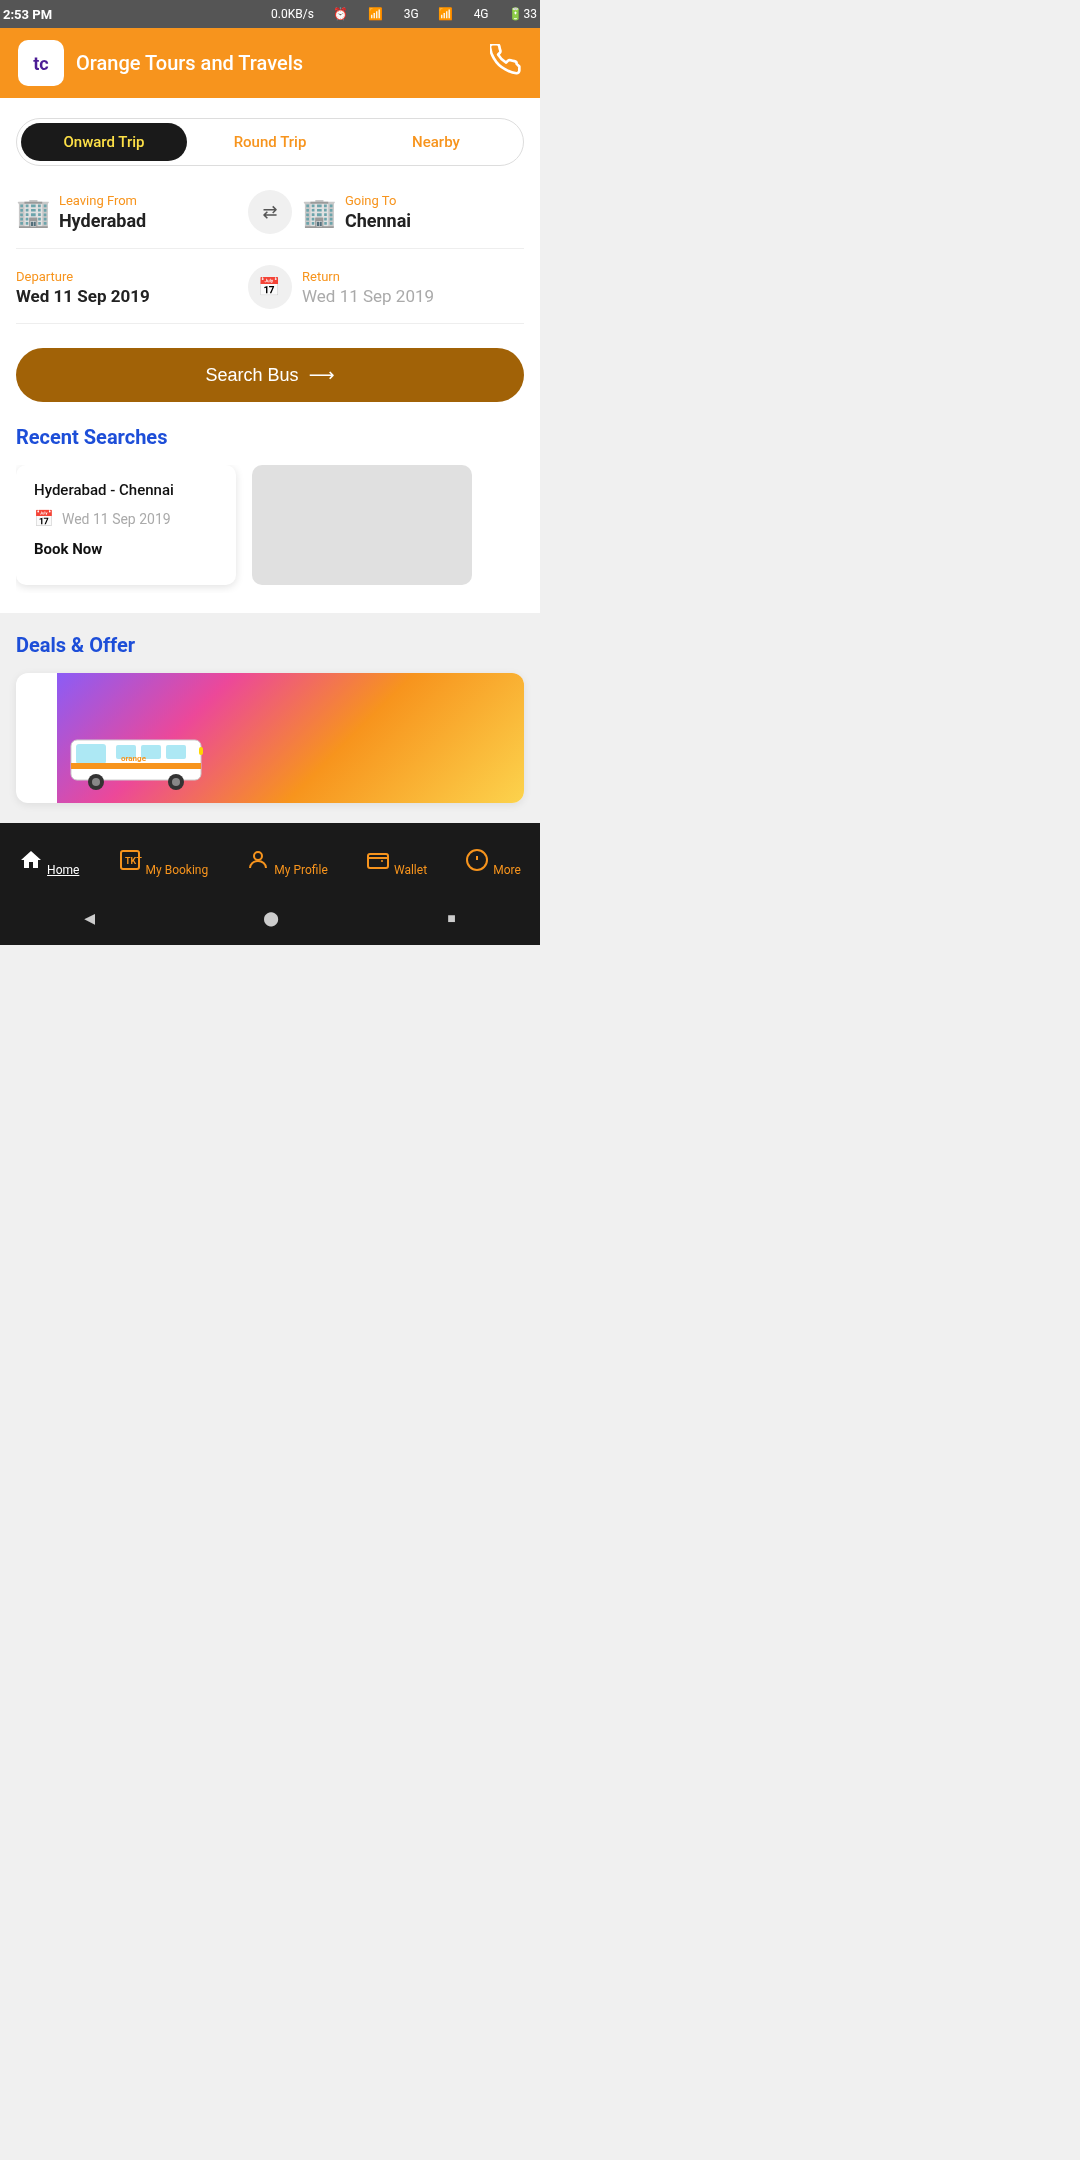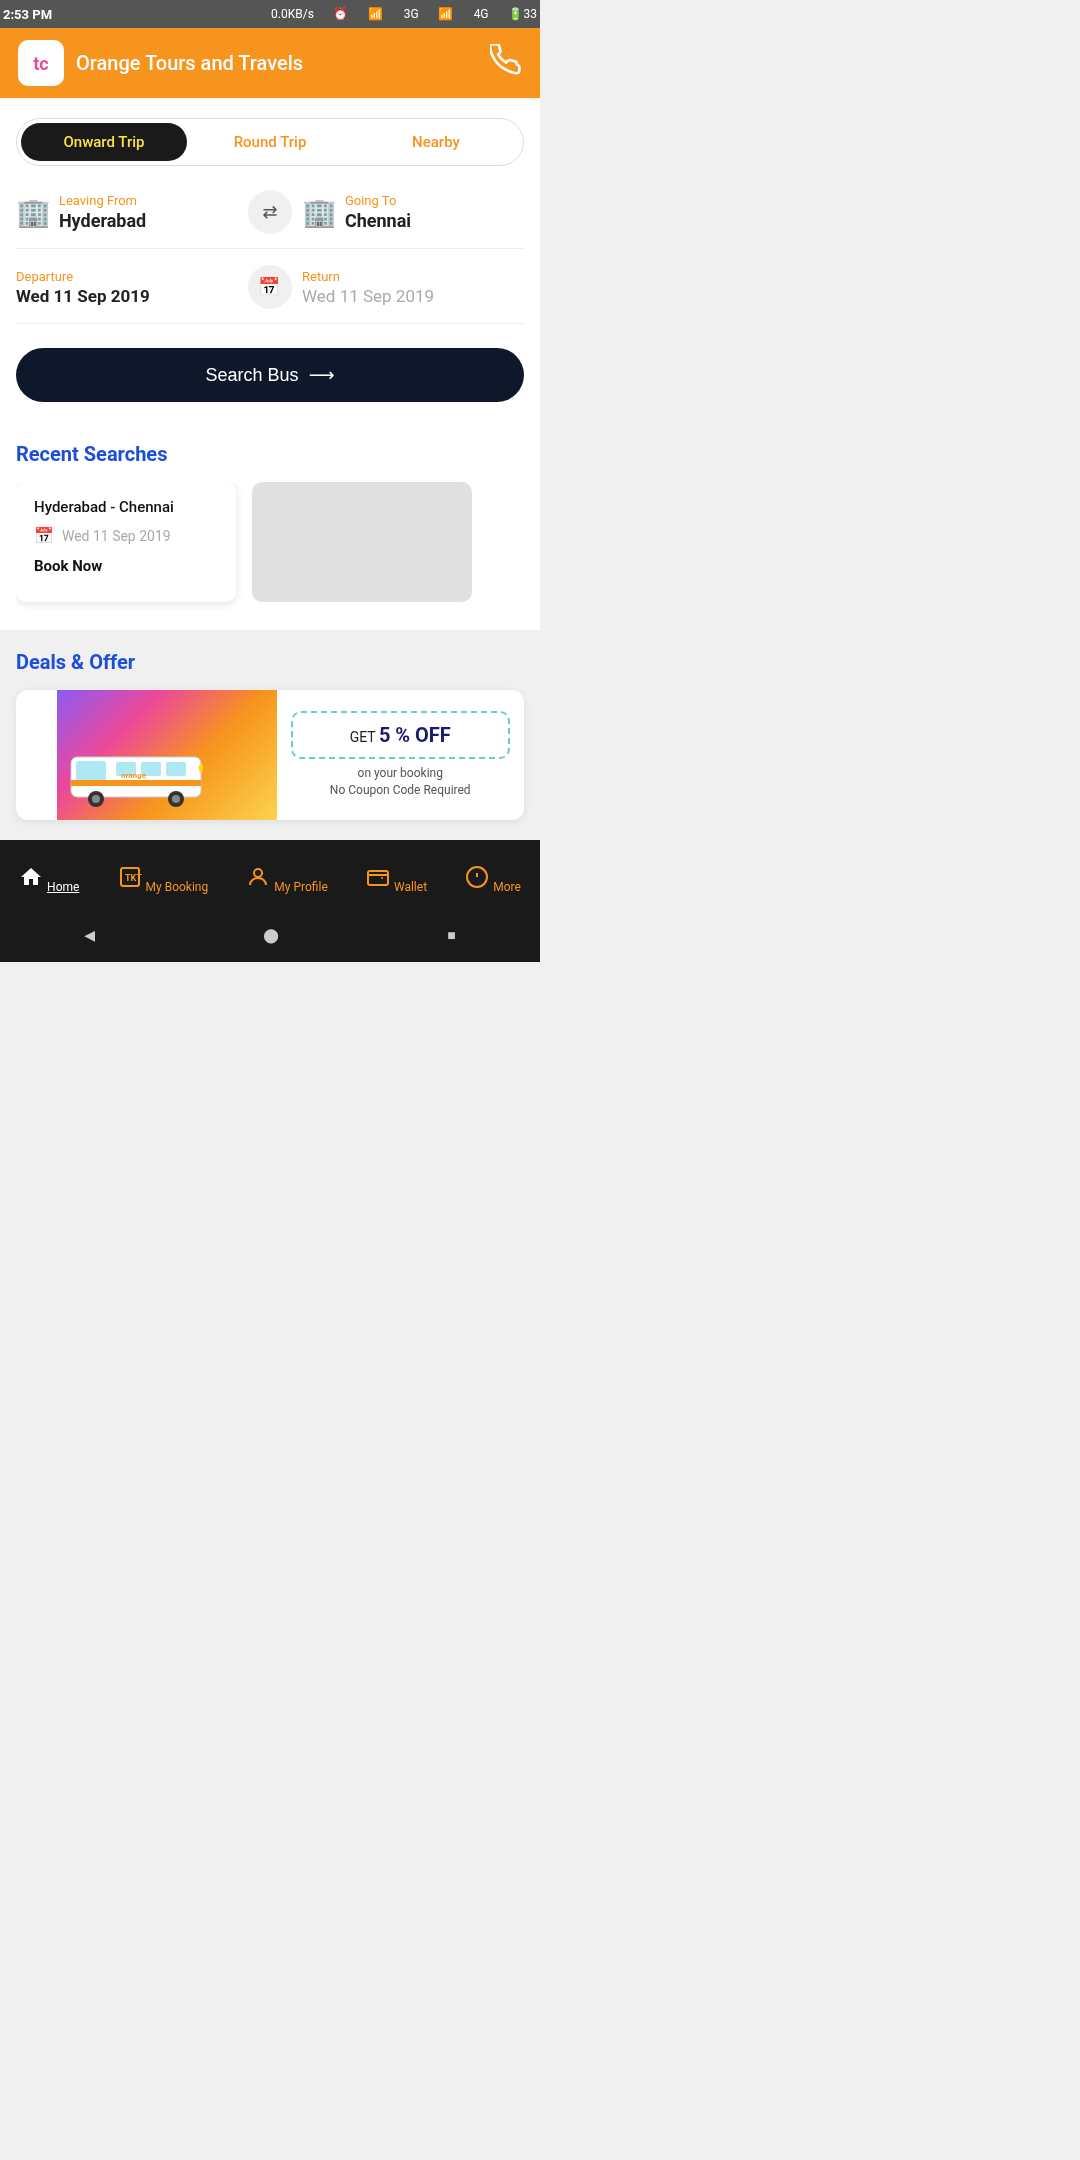--- a/index.html
+++ b/index.html
@@ -34,21 +34,21 @@
       justify-content: space-between;
       padding: 12px 18px;
       height: 70px;
     }
     .header-left { display: flex; align-items: center; gap: 12px; }
     .header-logo {
       width: 46px; height: 46px;
       background: white;
       border-radius: 10px;
       display: flex; align-items: center; justify-content: center;
-      font-weight: bold; font-size: 18px; color: #ec4899;
+      font-weight: bold; font-size: 18px; color: #4c1d95;
     }
     .header-title {
       color: white;
       font-size: 20px;
       font-weight: 500;
     }
     .header-phone {
       color: white;
       font-size: 26px;
     }
@@ -164,34 +164,34 @@
       font-size: 18px;
       color: #555;
       cursor: pointer;
       border: none;
       flex-shrink: 0;
       margin: 0 10px;
     }
 
     
     .search-btn {
-      background: #0f172a;
+      background: #a16207;
       color: white;
       border: none;
       border-radius: 30px;
       padding: 16px 0;
       font-size: 18px;
       font-weight: 500;
       width: 100%;
       cursor: pointer;
       display: flex;
       align-items: center;
       justify-content: center;
       gap: 10px;
-      margin-bottom: 40px;
+      margin-bottom: 23px;
     }
 
     
     .section-title {
       font-size: 20px;
       font-weight: bold;
       text-align: left;
       margin-bottom: 16px;
       color: #1d4ed8;
     }
@@ -460,30 +460,20 @@
         <circle cx="115" cy="57" r="8" fill="#333"></circle>
         <circle cx="115" cy="57" r="4" fill="#888"></circle>
 
         <rect x="10" y="38" width="130" height="6" fill="#F7941D" rx="0"></rect>
 
         <rect x="138" y="22" width="4" height="8" rx="2" fill="#FFD700"></rect>
 
         <text x="60" y="36" font-size="8" fill="#F7941D" font-weight="bold">orange</text>
       </svg>
     </div>
-    <div class="deals-text-area">
-      <div class="deals-offer-box">
-        <div class="deals-get">
-          <span>GET</span>
-          <strong style="font-size:20px;color:#1a1a6e;">5 % OFF</strong>
-        </div>
-      </div>
-      <div class="deals-sub">on your booking</div>
-      <div class="deals-sub">No Coupon Code Required</div>
-    </div>
   </div>
 </div>
 
 <div class="bottom-nav">
   <div class="nav-item">
     <span class="nav-icon active">
       <svg width="24" height="24" viewBox="0 0 24 24" fill="white">
           <path d="M10 20v-6h4v6h5v-8h3L12 3 2 12h3v8z"></path>
         </svg>
     </span>

